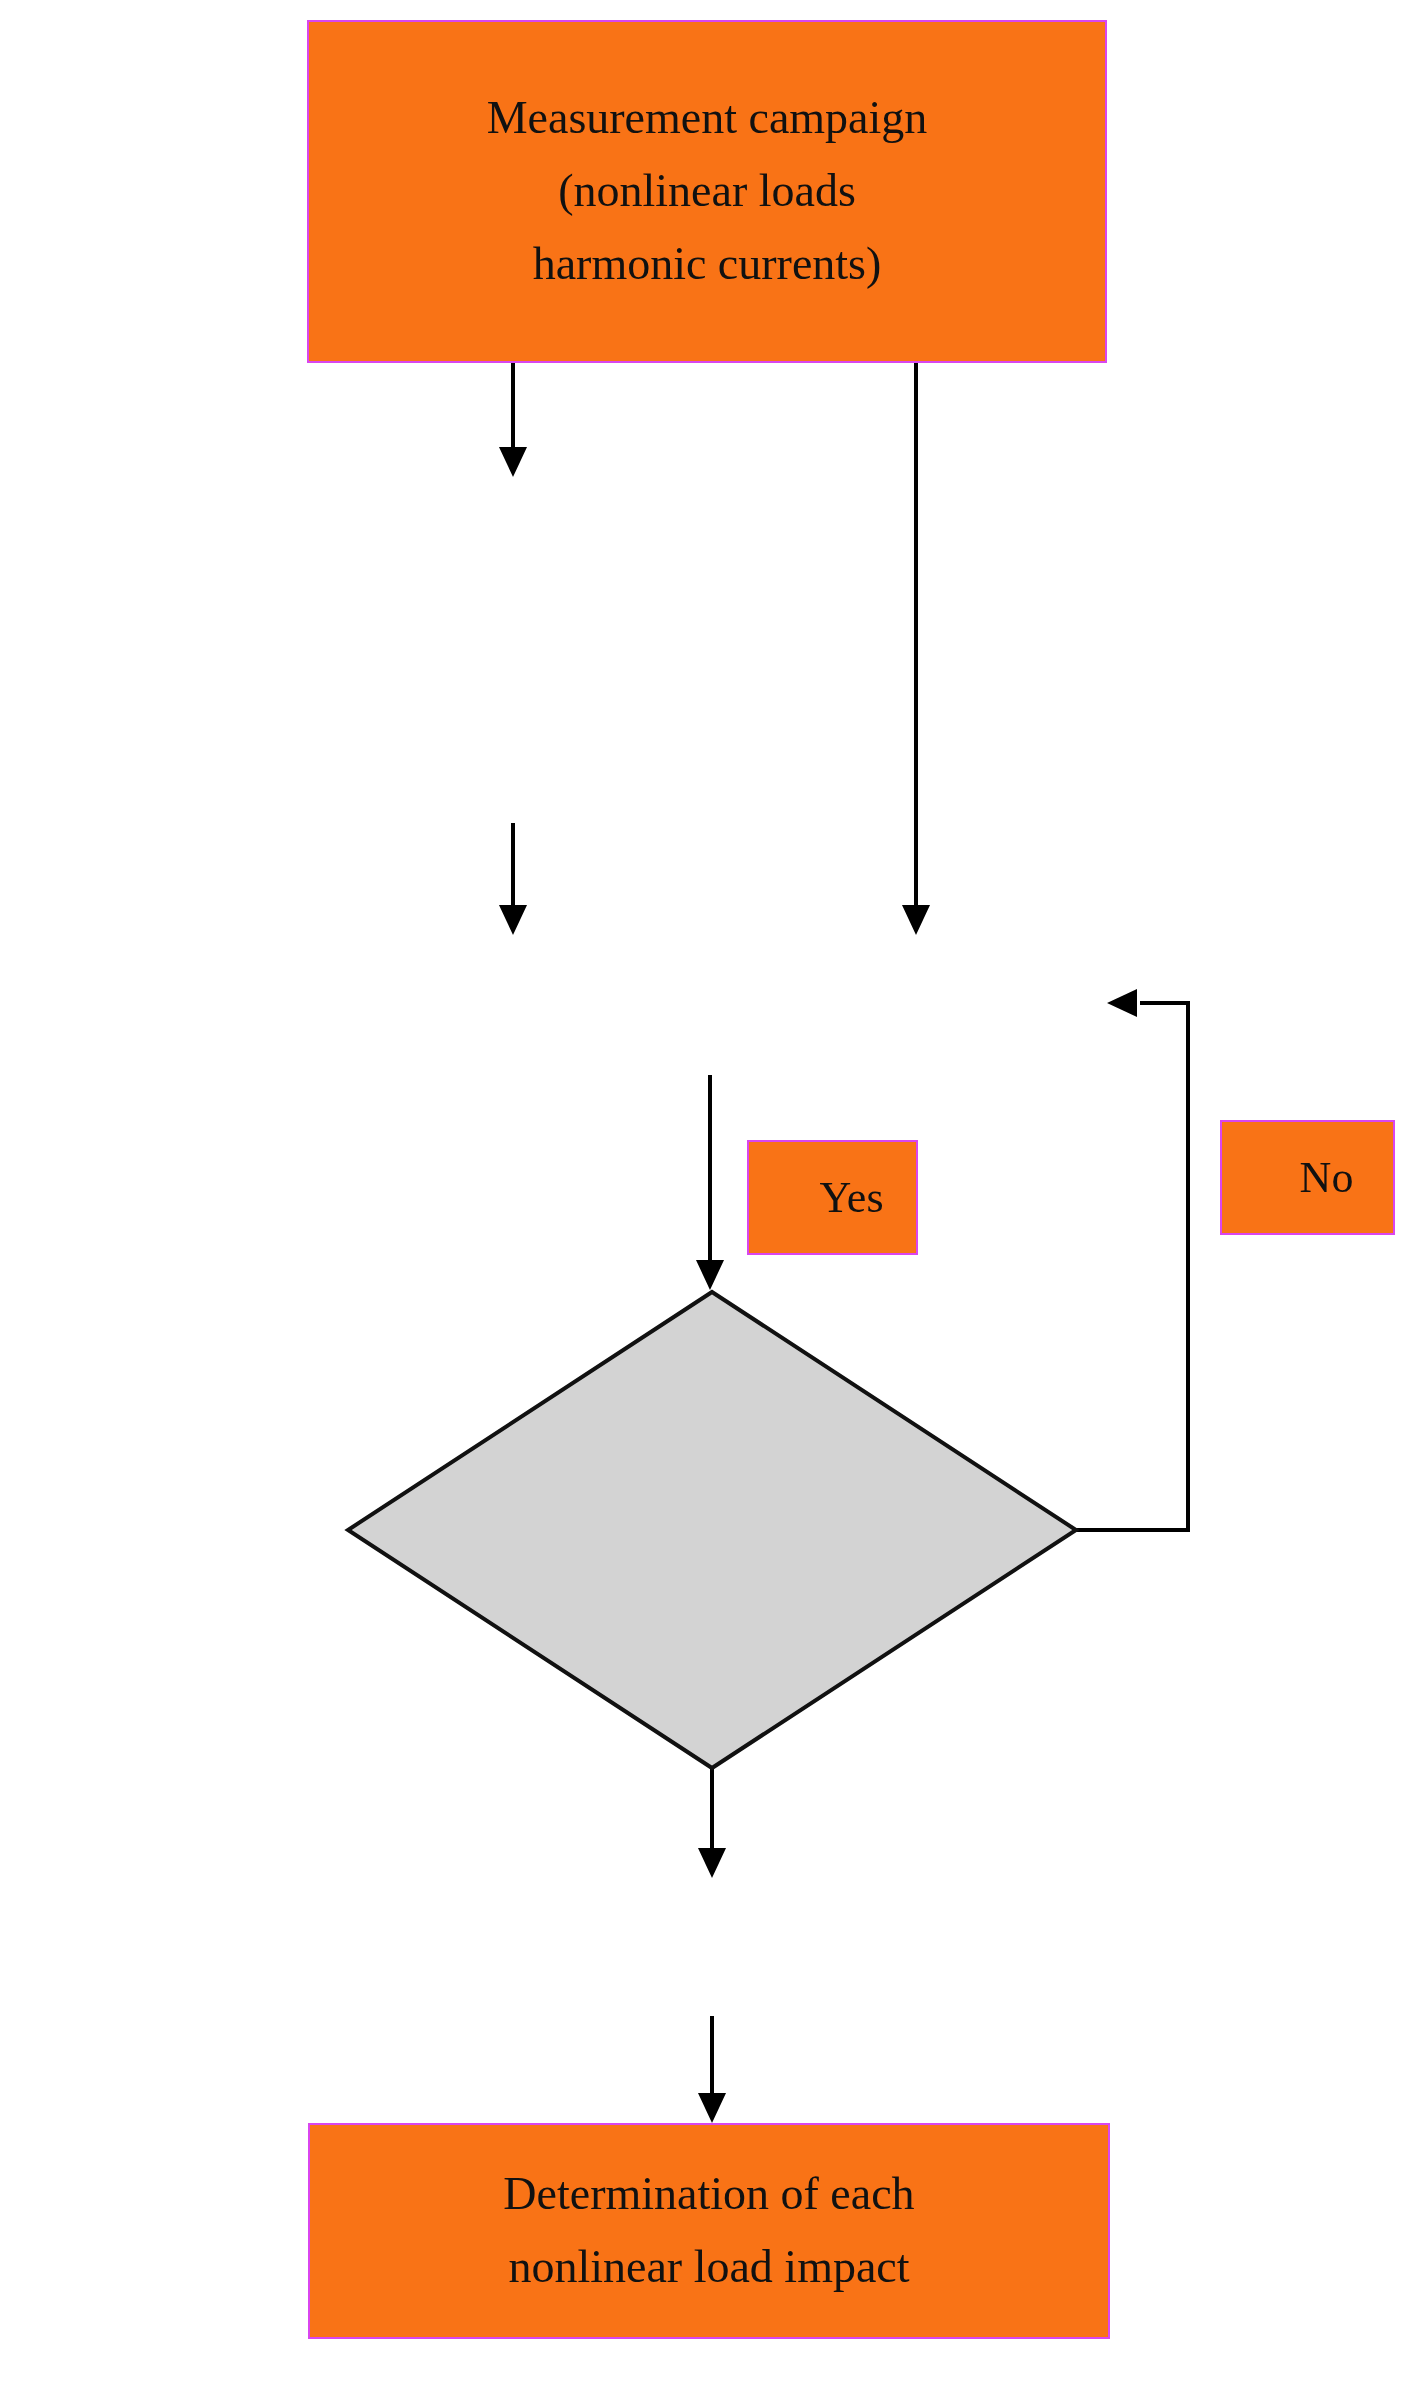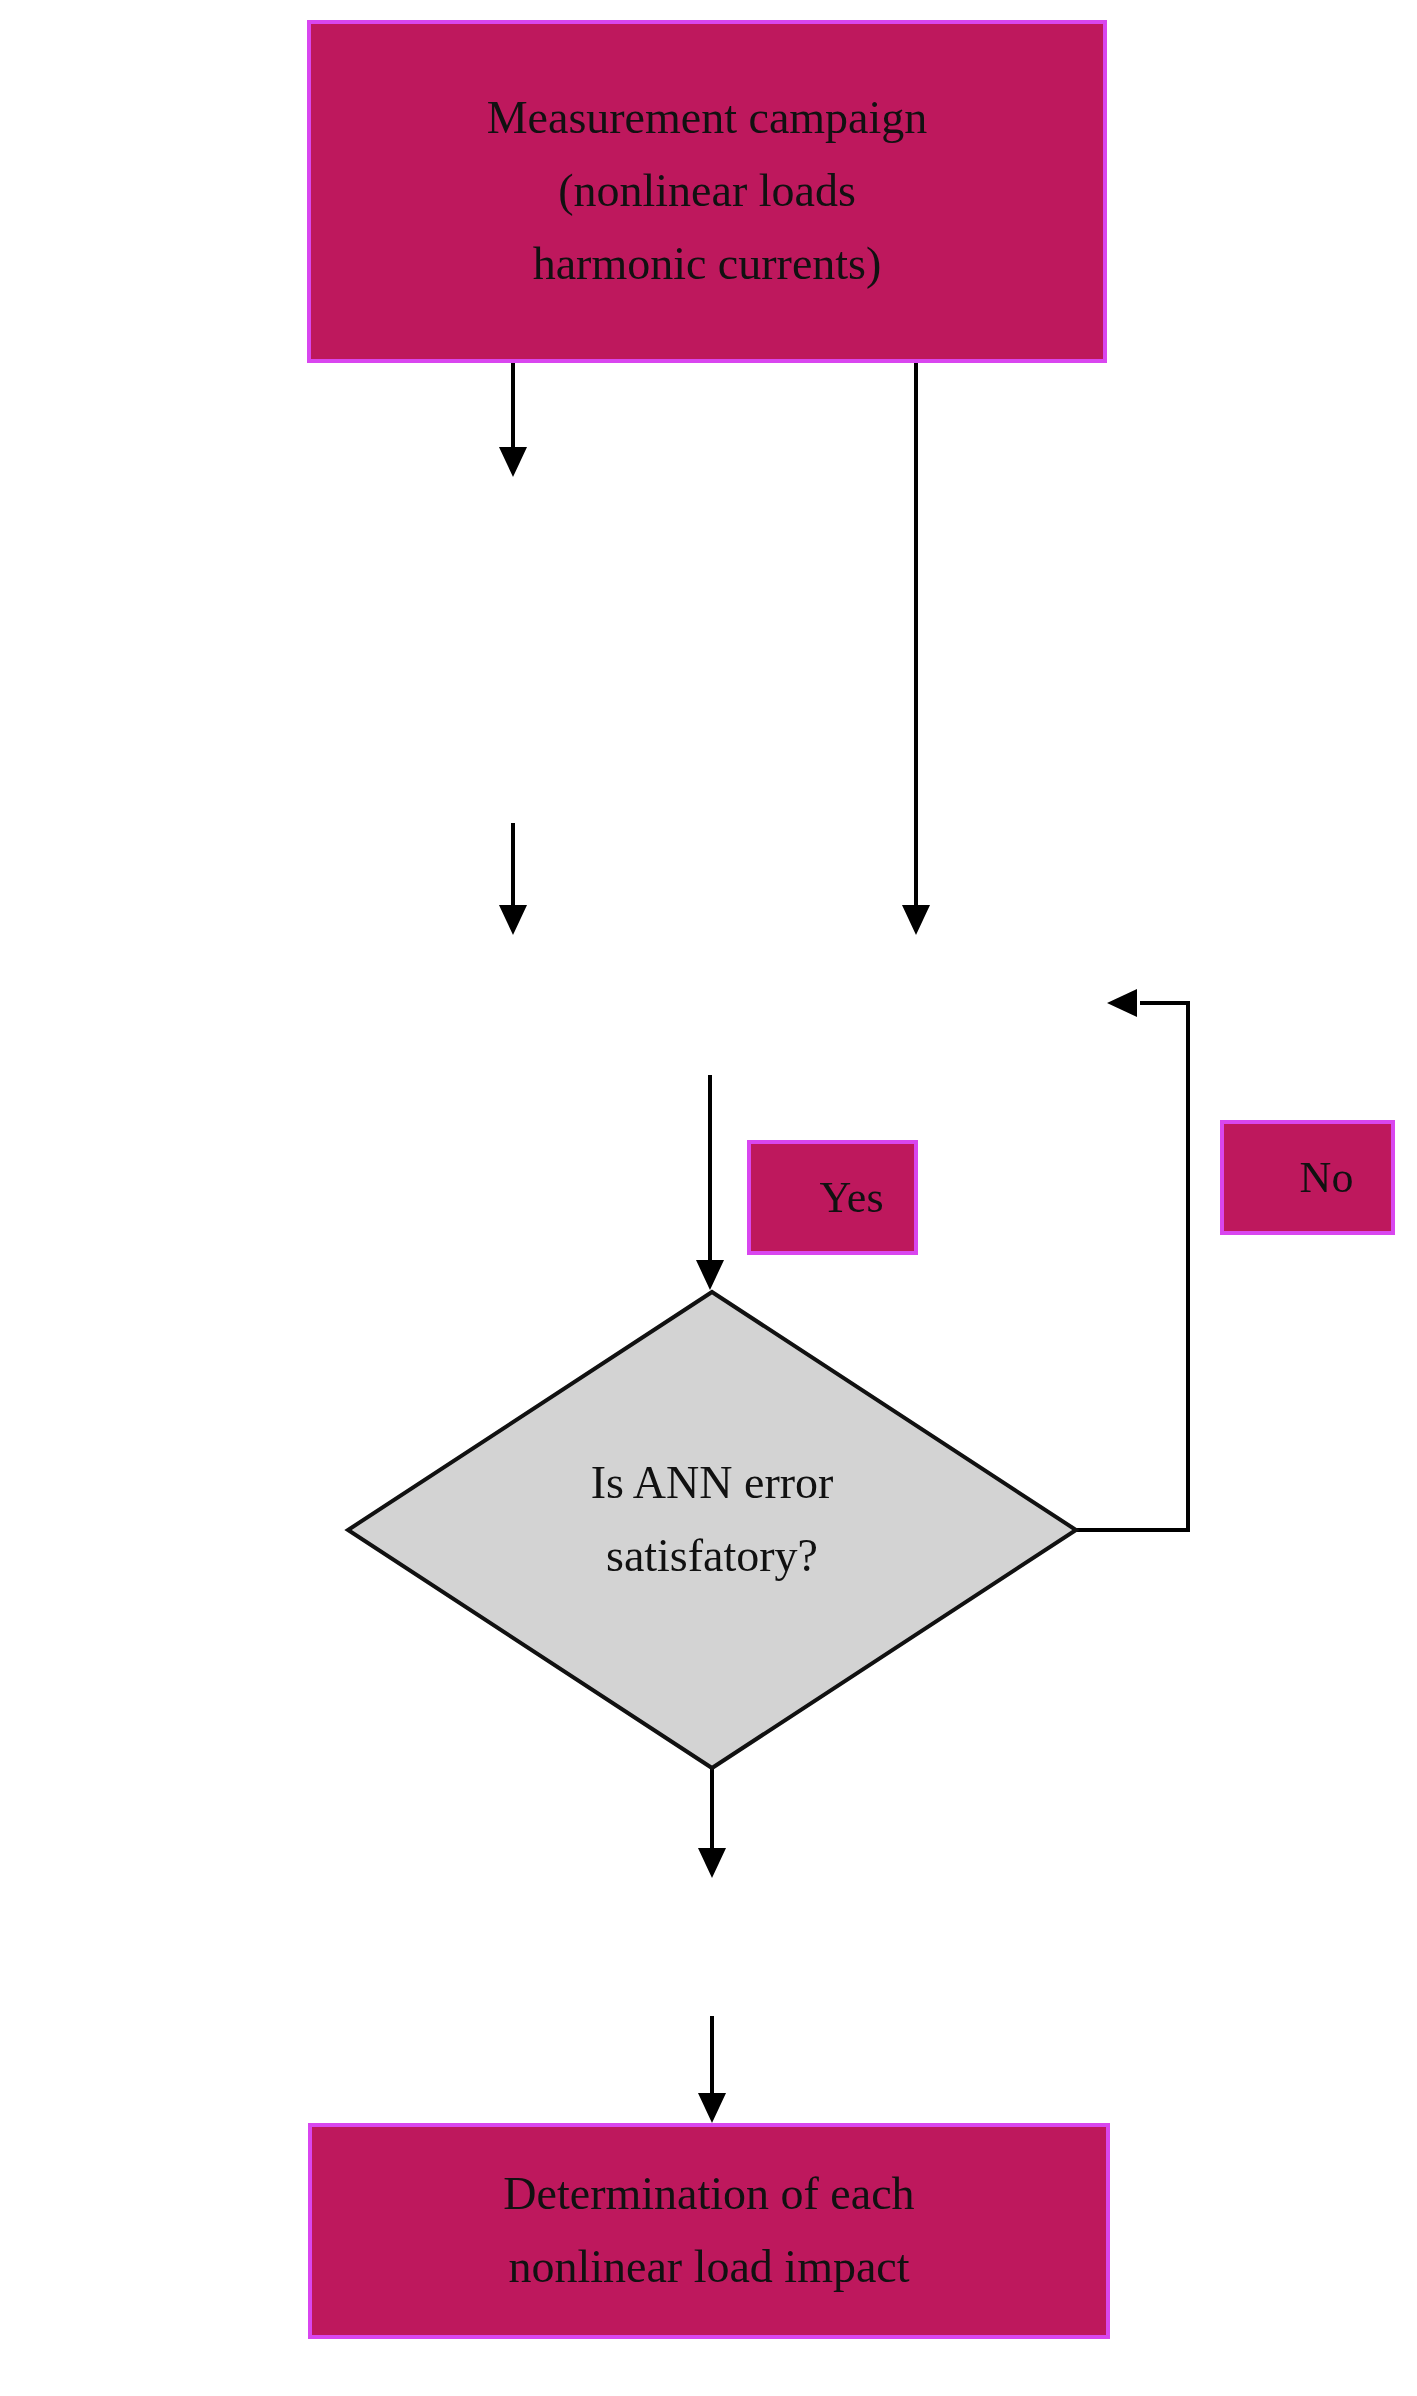--- a/index.html
+++ b/index.html
@@ -19,22 +19,22 @@
   .connectors {
     position: absolute;
     left: 0;
     top: 0;
     width: 1417px;
     height: 2396px;
   }
   .node {
     position: absolute;
     box-sizing: border-box;
-    background: #be185d;
-    border: 4px solid #d946ef;
+    background: #f97316;
+    border: 2px solid #d946ef;
     display: flex;
     align-items: center;
     justify-content: center;
     text-align: center;
     font-size: 46px;
     line-height: 1.58;
     white-space: pre-line;
   }
   .node-measurement { left: 307px; top: 20px;  width: 800px; height: 343px; }
   .node-atp         { left: 28px;  top: 477px; width: 802px; height: 346px; }
@@ -110,20 +110,18 @@
   <div class="node node-measurement">Measurement campaign
 (nonlinear loads
 harmonic currents)</div>
 
 
 
   <div class="node label-box label-yes">Yes</div>
 
   <div class="node label-box label-no">No</div>
 
-  <div class="decision-text">Is ANN error
-satisfatory?</div>
 
 
   <div class="node node-determination">Determination of each
 nonlinear load impact</div>
 
 </div>
 
 </body></html>

